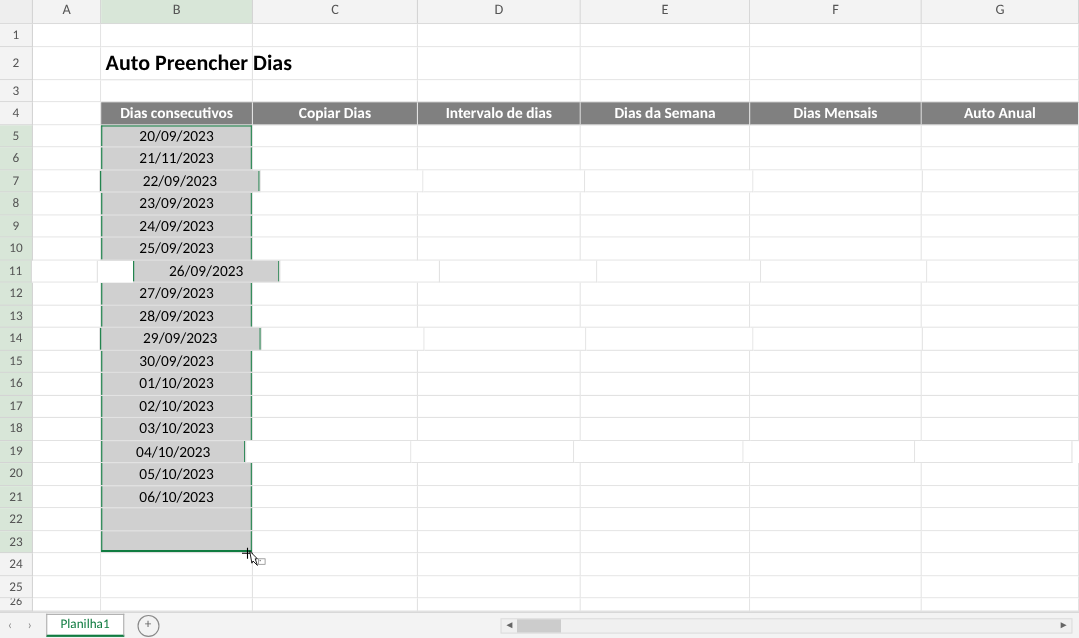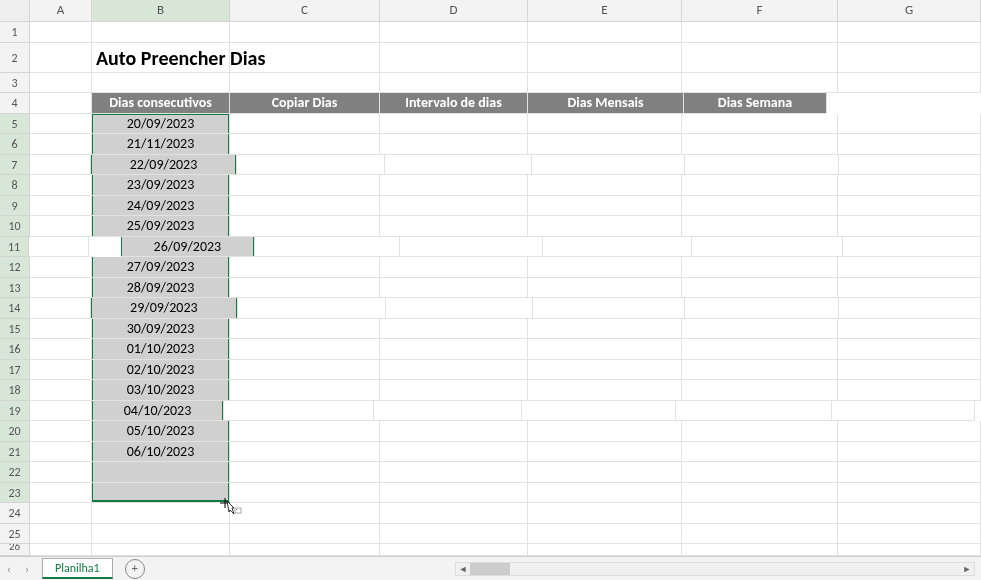--- a/index.html
+++ b/index.html
@@ -179,22 +179,23 @@
         <div class="cell" style="width: 154px;"></div>
         <div class="cell" style="width: 156px;"></div>
         <div class="cell" style="width: 143px;"></div>
       </div>
       <div class="body-row">
         <div class="row-h">4</div>
         <div class="cell" style="width: 62px;"></div>
         <div class="cell header-band" style="width: 138px;">Dias consecutivos</div>
         <div class="cell header-band" style="width: 150px;">Copiar Dias</div>
         <div class="cell header-band" style="width: 148px;">Intervalo de dias</div>
+        <div class="cell header-band" style="width: 154px;">Dias da Semana</div>
         <div class="cell header-band" style="width: 156px;">Dias Mensais</div>
-        <div class="cell header-band" style="width: 143px;">Dias Semana</div>
+        <div class="cell header-band" style="width: 143px;">Auto Anual</div>
       </div>
       <div class="body-row">
         <div class="row-h active">5</div>
         <div class="cell" style="width: 62px;"></div>
         <div class="cell date-cell selected-cell" style="width: 138px; box-shadow: rgb(16, 124, 65) 1px 0px 0px inset, rgb(16, 124, 65) -1px 0px 0px inset, rgb(16, 124, 65) 0px 1px 0px inset;">20/09/2023</div>
         <div class="cell" style="width: 150px;"></div>
         <div class="cell" style="width: 148px;"></div>
         <div class="cell" style="width: 154px;"></div>
         <div class="cell" style="width: 156px;"></div>
         <div class="cell" style="width: 143px;"></div>

